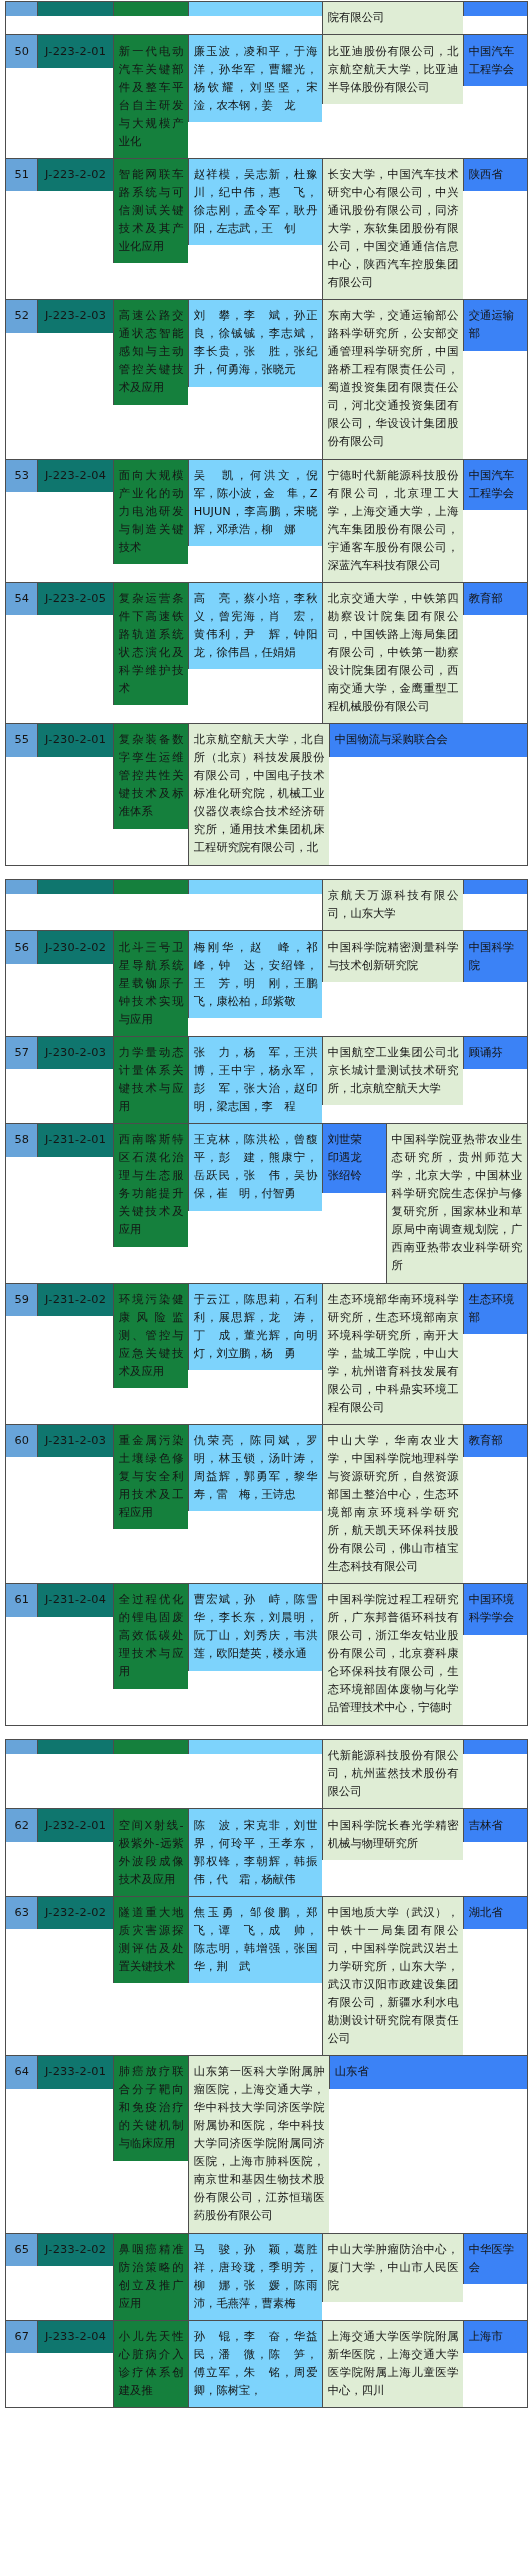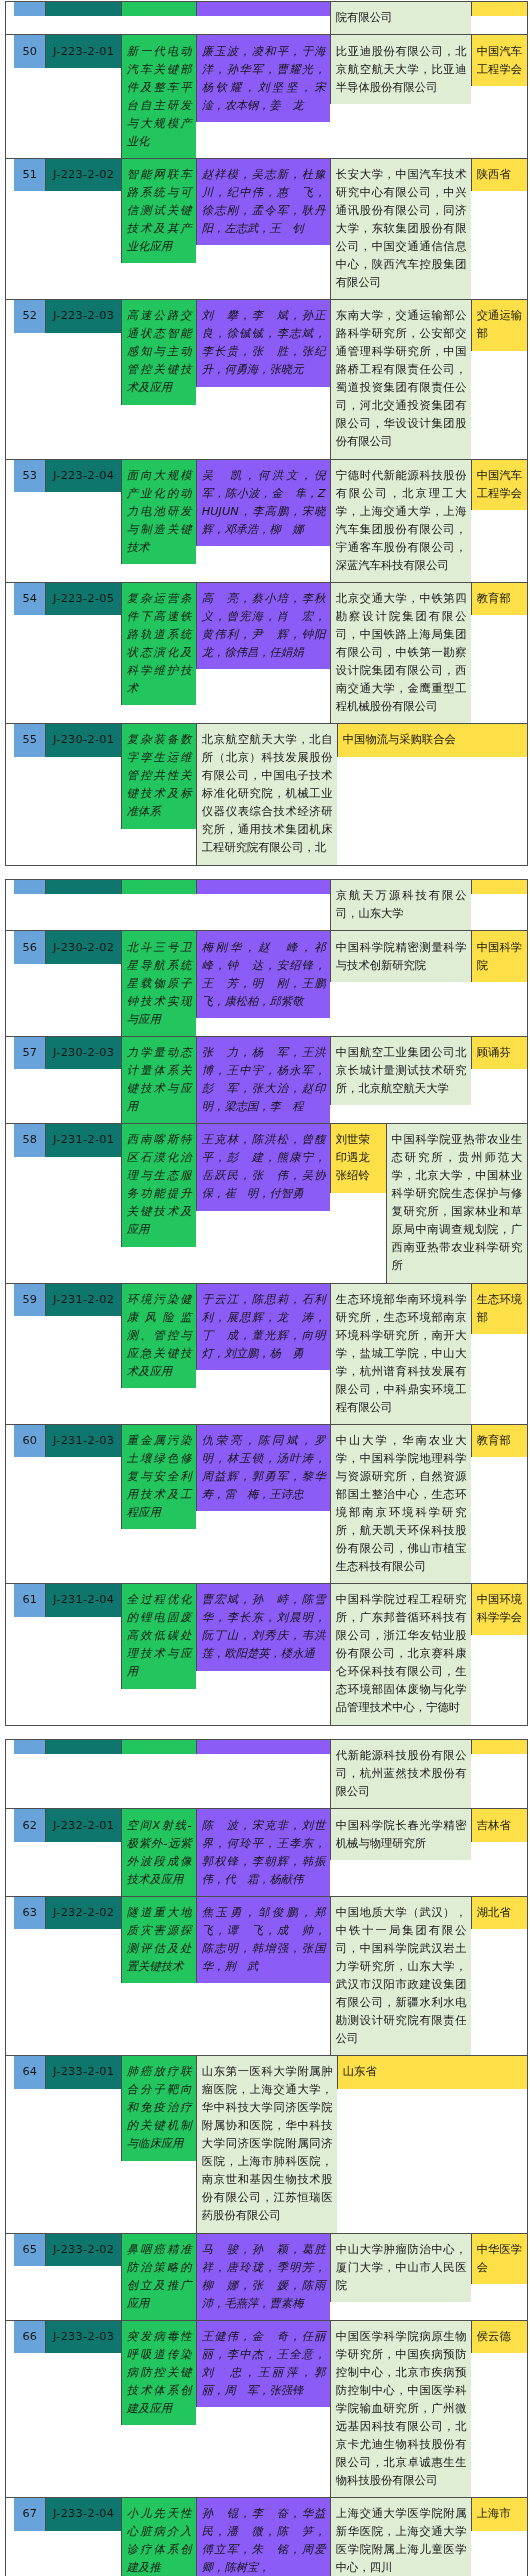--- a/index.html
+++ b/index.html
@@ -5,26 +5,26 @@
   html,body{margin:0;padding:0;background:#ffffff;}
   body{width:531px;font-family:"DejaVu Sans","Liberation Sans",sans-serif;}
   .page{width:531px;padding-top:1px;}
   .section{margin:0 3.1px 13.4px 5.2px;border:1px solid #4d4d4d;background:#fff;}
   .row{display:flex;align-items:flex-start;}
   .row + .row{border-top:1px solid #4d4d4d;}
   .cell{box-sizing:border-box;padding:7.2px 4.6px;font-size:11.3px;line-height:18px;
         color:#141414;border-left:1px solid #4d4d4d;white-space:pre-line;
         overflow:hidden;word-break:break-all;}
   .cell:first-child{border-left:none;}
-  .num{flex:0 0 31px;background:#68a4d9;text-align:center;margin-left:8px;}
+  .num{flex:0 0 31px;background:#68a4d9;text-align:center;}
   .code{flex:0 0 76px;background:#0f766e;text-align:center;letter-spacing:0.3px;}
-  .title{flex:0 0 75px;background:#22c55e;text-align:justify;text-justify:inter-ideograph;font-style:italic;}
-  .people{flex:0 0 134px;background:#8b5cf6;text-align:justify;text-justify:inter-ideograph;font-style:italic;}
+  .title{flex:0 0 75px;background:#15803d;text-align:justify;text-justify:inter-ideograph;}
+  .people{flex:0 0 134px;background:#7dd3fc;text-align:justify;text-justify:inter-ideograph;}
   .orgs{flex:0 0 141px;background:#dfedd5;text-align:justify;text-justify:inter-ideograph;}
-  .nominator{flex:1 1 auto;background:#fde047;}
+  .nominator{flex:1 1 auto;background:#3b82f6;}
 </style>
 </head>
 <body>
 
 <div class="page">
   <div id="sections">
       <div class="section">
         <div class="row">
           <div class="cell num"></div>
           <div class="cell code"></div>
@@ -175,28 +175,20 @@
         </div>
         <div class="row">
           <div class="cell num">65</div>
           <div class="cell code">J-233-2-02</div>
           <div class="cell title">鼻咽癌精准防治策略的创立及推广应用</div>
           <div class="cell people">马　骏，孙　颖，葛胜祥，唐玲珑，季明芳，柳　娜，张　媛，陈雨沛，毛燕萍，曹素梅</div>
           <div class="cell orgs">中山大学肿瘤防治中心，厦门大学，中山市人民医院</div>
           <div class="cell nominator">中华医学会</div>
         </div>
         <div class="row">
-          <div class="cell num">66</div>
-          <div class="cell code">J-233-2-03</div>
-          <div class="cell title">突发病毒性呼吸道传染病防控关键技术体系创建及应用</div>
-          <div class="cell people">王健伟，金　奇，任丽丽，李中杰，王全意，刘　忠，王丽萍，郭　丽，周　军，张强锋</div>
-          <div class="cell orgs">中国医学科学院病原生物学研究所，中国疾病预防控制中心，北京市疾病预防控制中心，中国医学科学院输血研究所，广州微远基因科技有限公司，北京卡尤迪生物科技股份有限公司，北京卓诚惠生生物科技股份有限公司</div>
-          <div class="cell nominator">侯云德</div>
-        </div>
-        <div class="row">
           <div class="cell num">67</div>
           <div class="cell code">J-233-2-04</div>
           <div class="cell title">小儿先天性心脏病介入诊疗体系创建及推</div>
           <div class="cell people">孙　锟，李　奋，华益民，潘　微，陈　笋，傅立军，朱　铭，周爱卿，陈树宝，</div>
           <div class="cell orgs">上海交通大学医学院附属新华医院，上海交通大学医学院附属上海儿童医学中心，四川</div>
           <div class="cell nominator">上海市</div>
         </div>
       </div>
     </div>
 </div>

